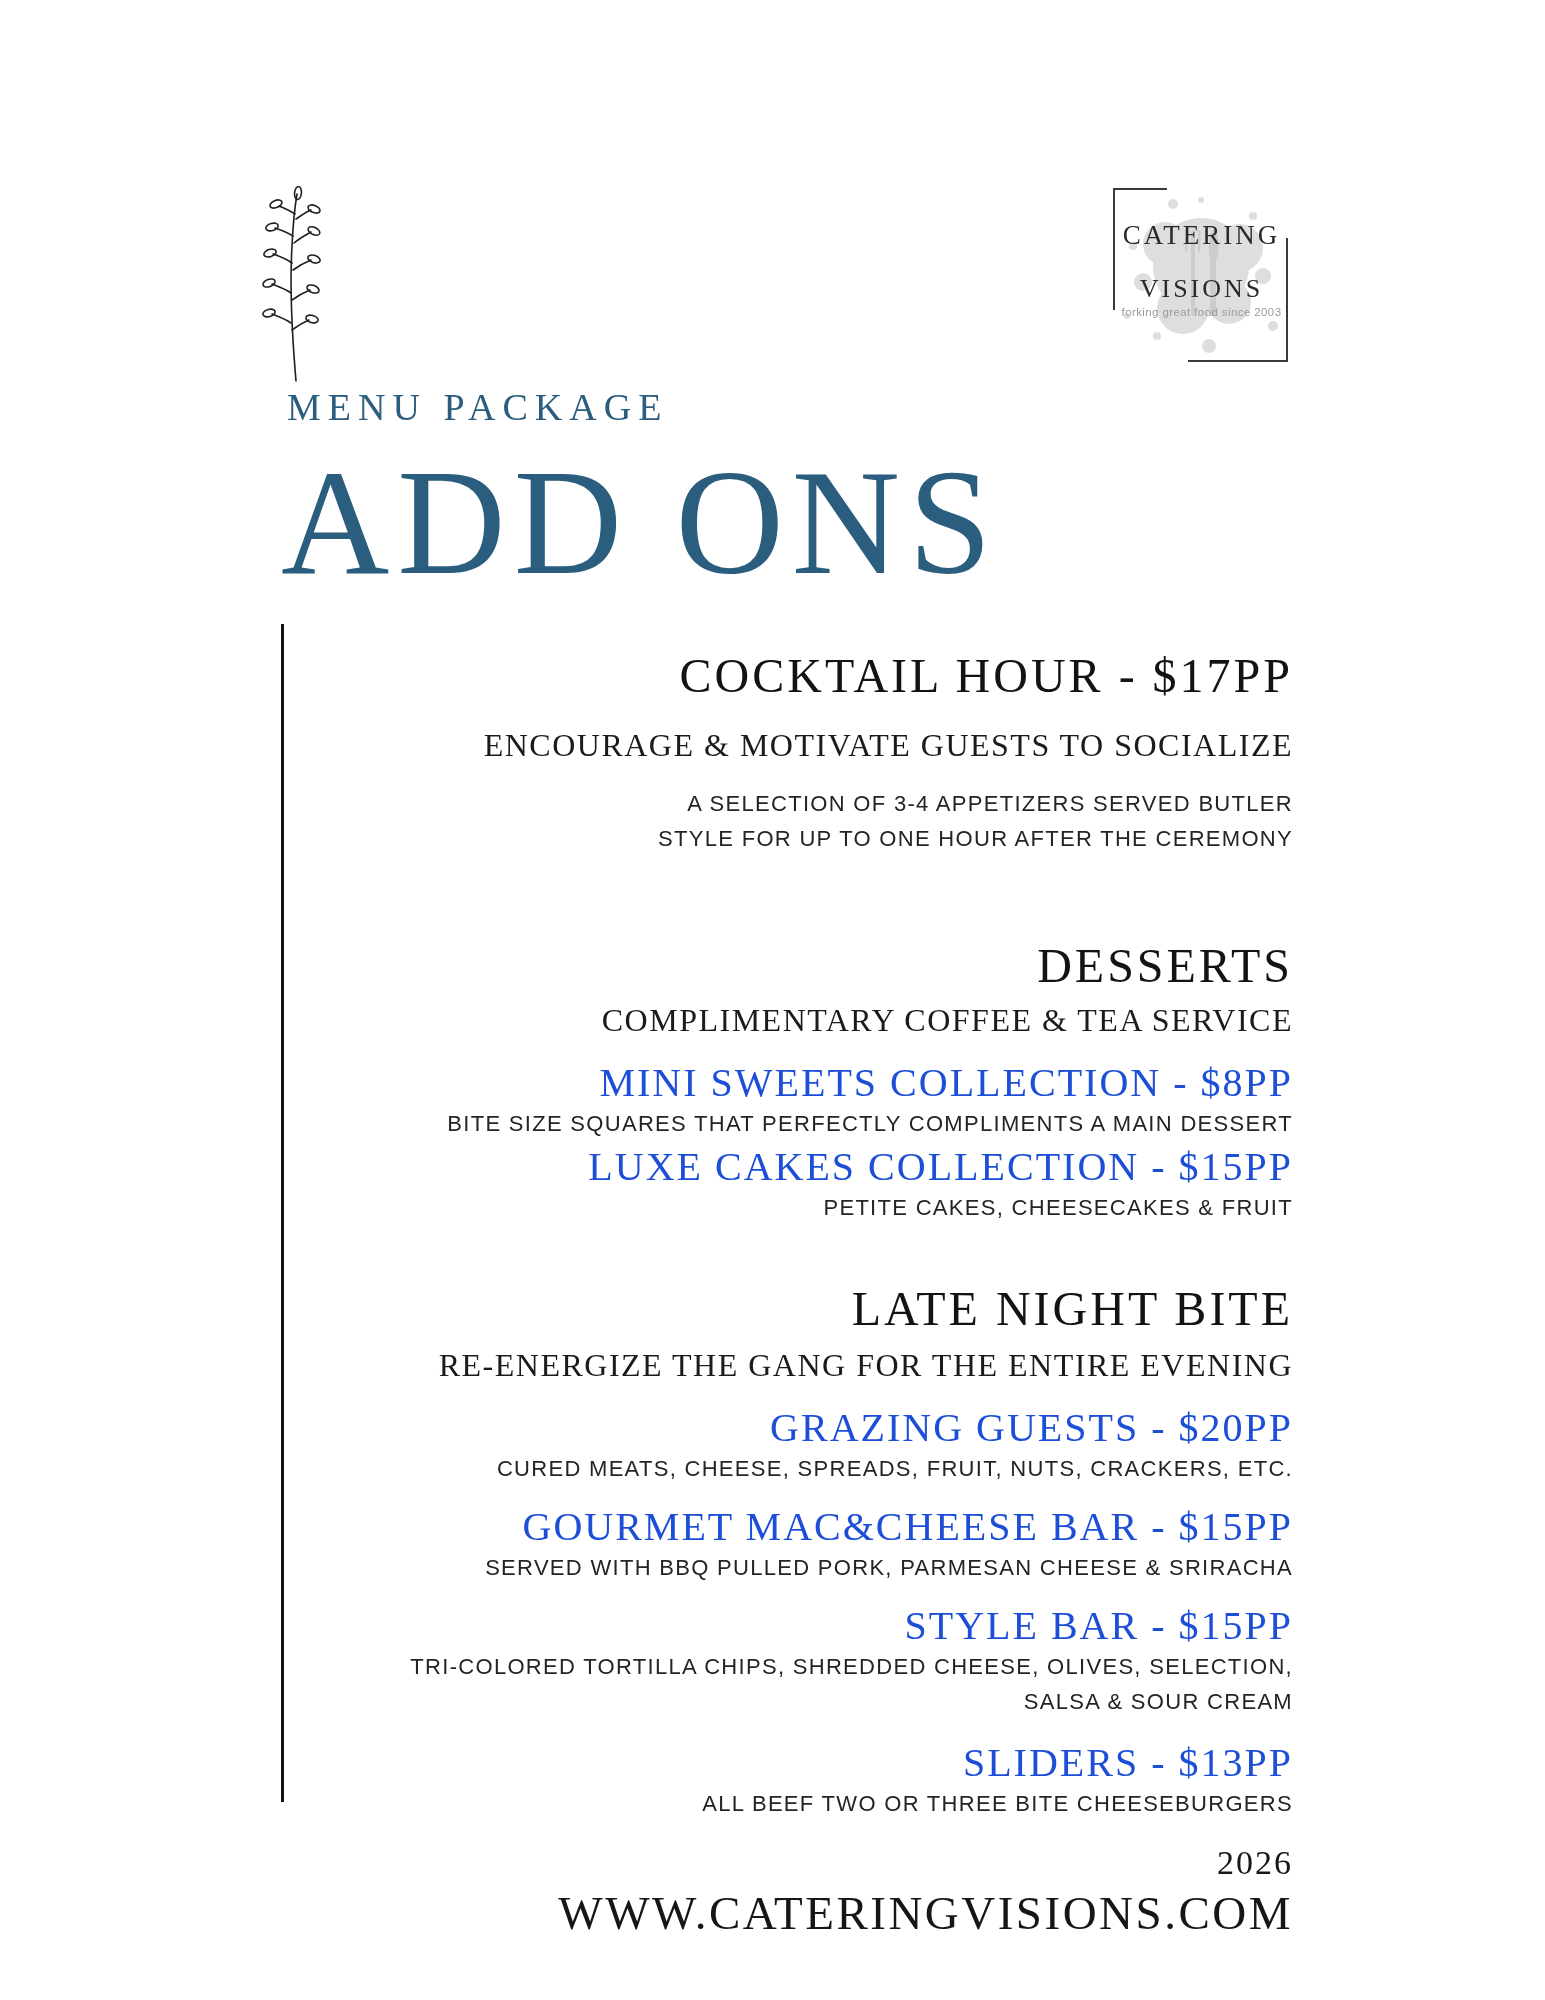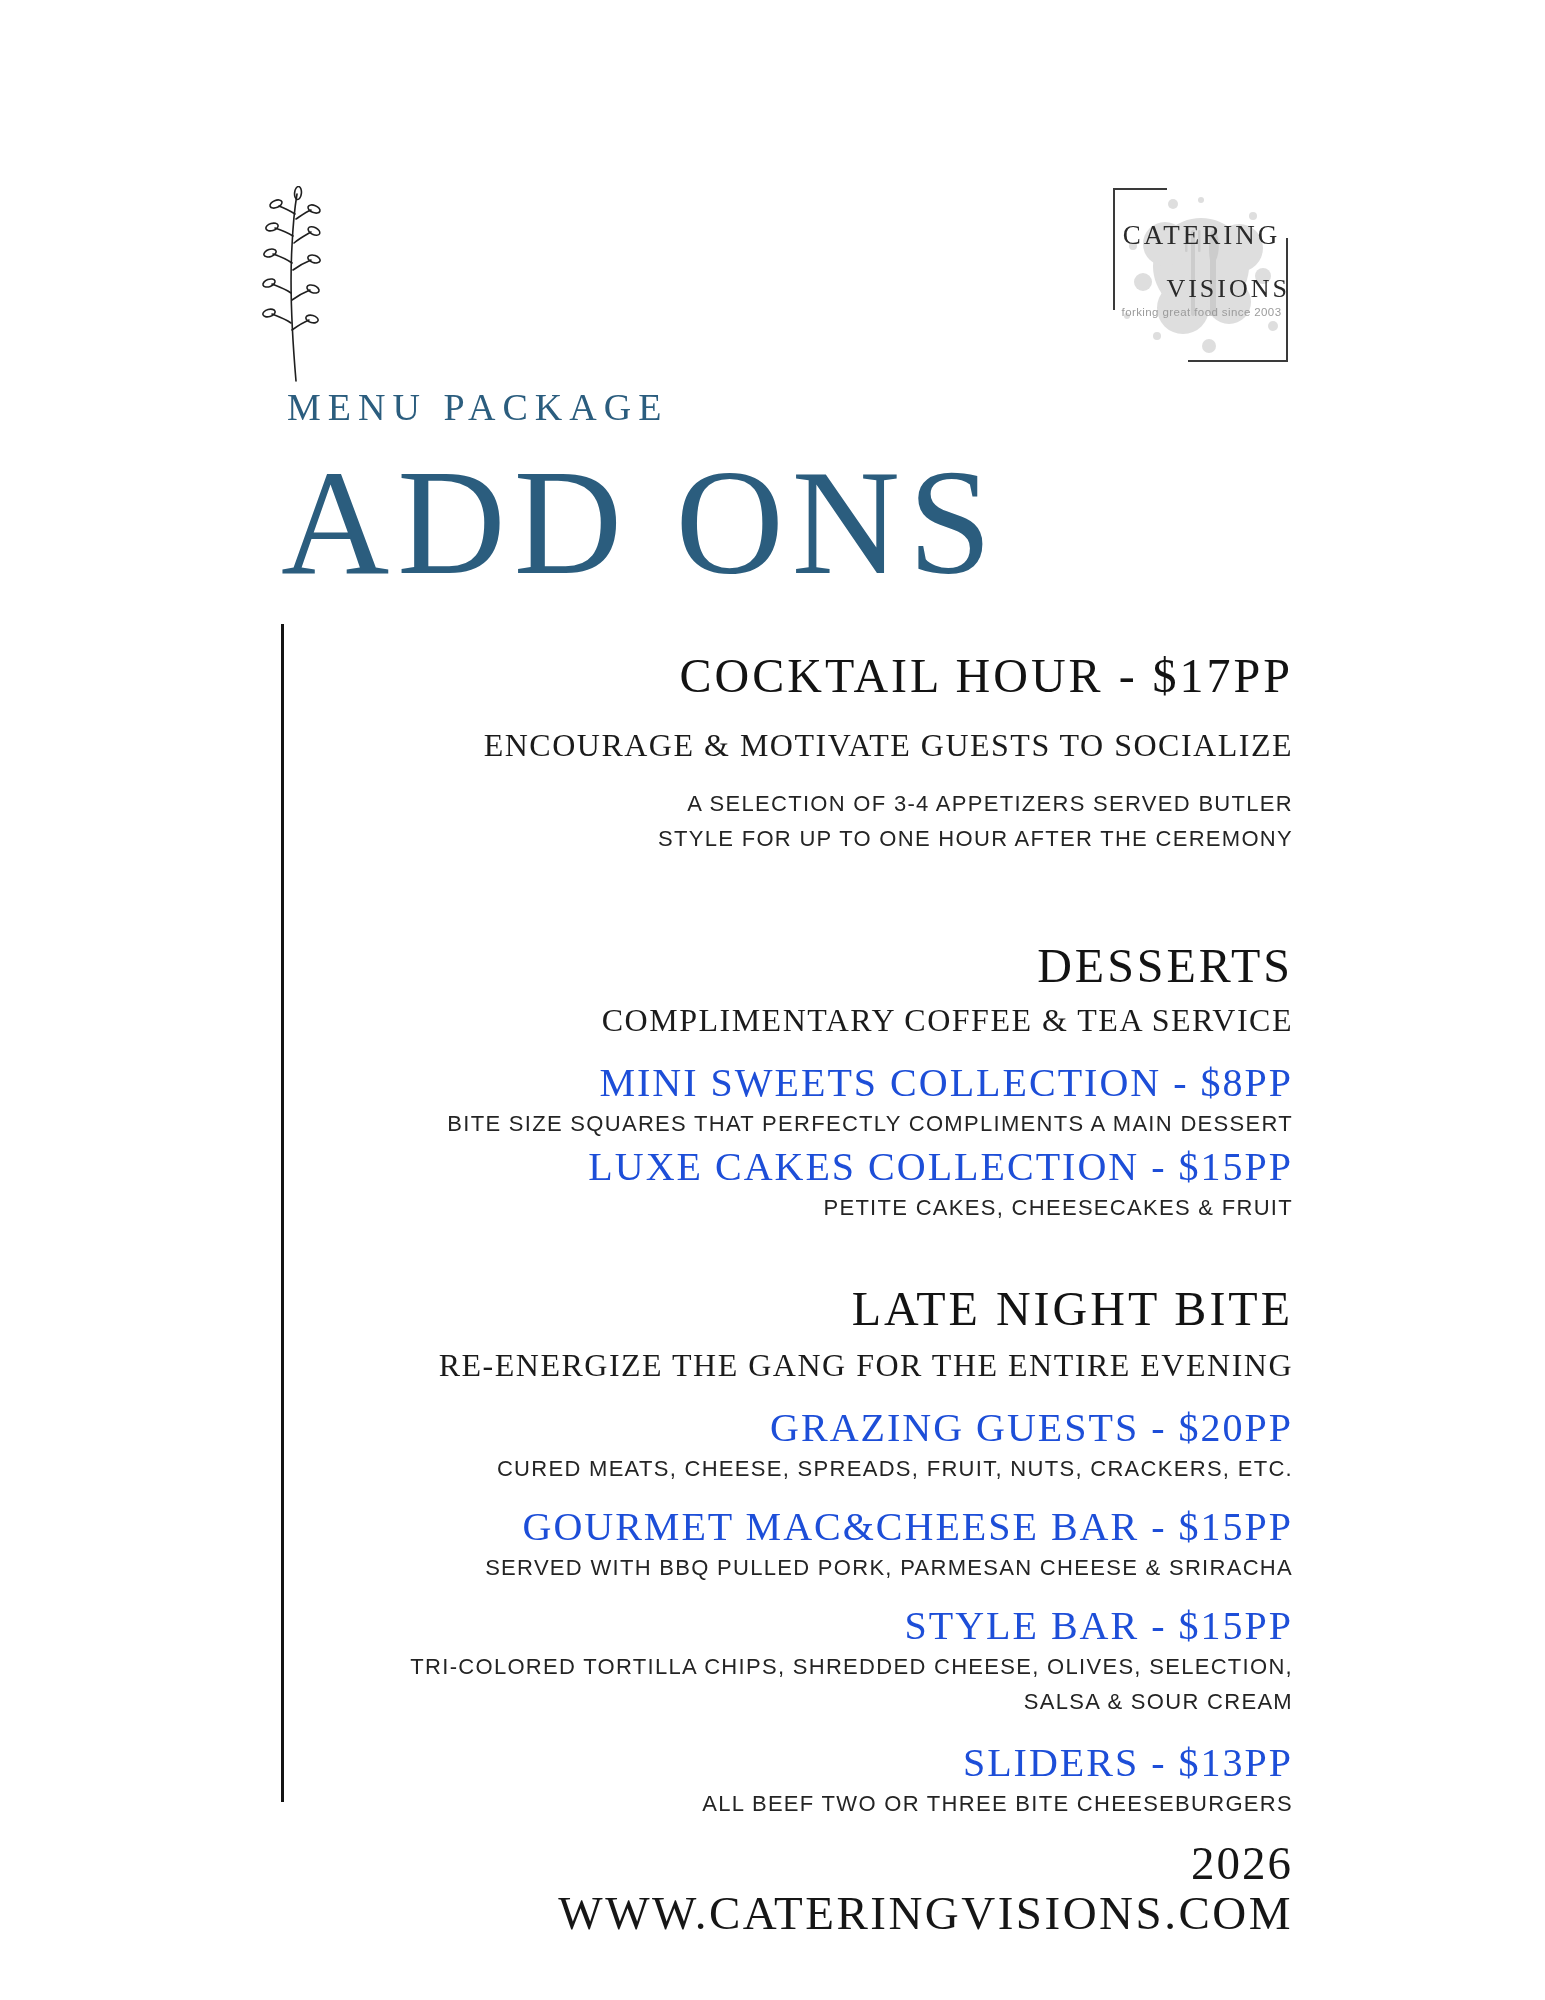--- a/index.html
+++ b/index.html
@@ -22,34 +22,34 @@
   }
   
   .logo{position:absolute;left:1113px;top:186px;width:177px;height:176px;}
   .logo svg.splat{position:absolute;left:0;top:0;}
   .corner-tl{position:absolute;left:0;top:2px;width:52px;height:120px;
     border-top:2px solid #3a3a3a;border-left:2px solid #3a3a3a;}
   .corner-br{position:absolute;right:2px;bottom:0;width:98px;height:122px;
     border-bottom:2px solid #3a3a3a;border-right:2px solid #3a3a3a;}
   .logo-text{position:absolute;left:0;top:0;width:100%;text-align:center;color:#2a2a2a;}
   .logo-line1{position:absolute;top:34px;width:100%;font-size:27px;letter-spacing:3px;}
-  .logo-line2{position:absolute;top:88px;width:100%;font-size:26px;letter-spacing:3px;text-align:right;}
+  .logo-line2{position:absolute;top:88px;width:100%;font-size:26px;letter-spacing:3px;}
   .logo-tag{position:absolute;top:120px;width:100%;
     font-family:"Liberation Sans",sans-serif;font-size:11.5px;letter-spacing:.4px;color:#9b9b9b;}
   
   .vrule{position:absolute;left:281px;top:624px;width:3px;height:1178px;background:#141414;}
   
   .menu-col{position:absolute;right:252px;top:648px;width:1000px;text-align:right;}
   .sec-title{font-size:48px;letter-spacing:3px;line-height:55px;color:#131313;white-space:nowrap;}
   .sec-sub{font-size:32px;letter-spacing:1.5px;line-height:41px;color:#1b1b1b;white-space:nowrap;}
   .item-name{font-size:40px;letter-spacing:2px;line-height:43px;color:#1d4ed8;white-space:nowrap;}
   .desc{font-family:"Liberation Sans",sans-serif;font-size:22px;letter-spacing:1.3px;
         line-height:35px;color:#242424;white-space:nowrap;}
   
-  .footer-year{position:absolute;right:252px;top:1841px;font-size:47px;letter-spacing:2px;line-height:44px;}
+  .footer-year{position:absolute;right:252px;top:1841px;font-size:34px;letter-spacing:2px;line-height:44px;}
   .footer-site{position:absolute;right:252px;top:1890px;font-size:47px;letter-spacing:2.5px;line-height:46px;white-space:nowrap;} 
 </style>
 </head>
 <body>
 
 <svg class="branch" viewBox="0 0 78 196">
   <g stroke="#1f1f1f" stroke-width="1.6" fill="none" stroke-linecap="round">
     <path d="M40,195 C37,160 33,110 36,60 C37,38 39,20 41,8"></path>
     <ellipse cx="42" cy="7" rx="3.4" ry="6.5" transform="rotate(6 42 7)"></ellipse>
     <path d="M39,28 C33,24 28,22 23,20"></path>

